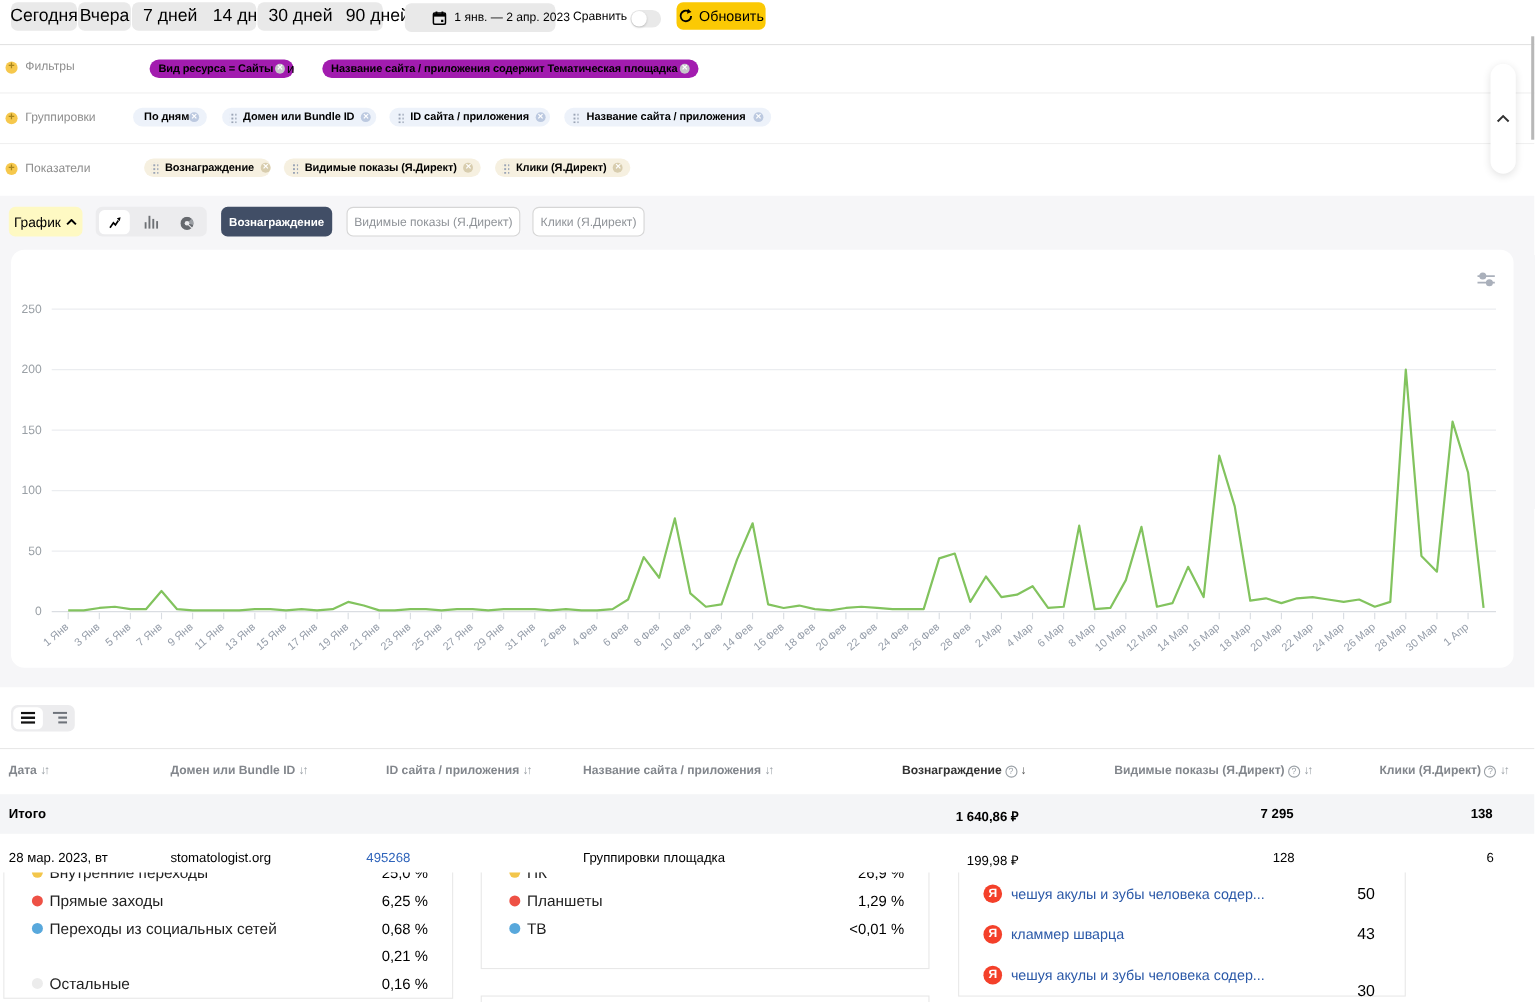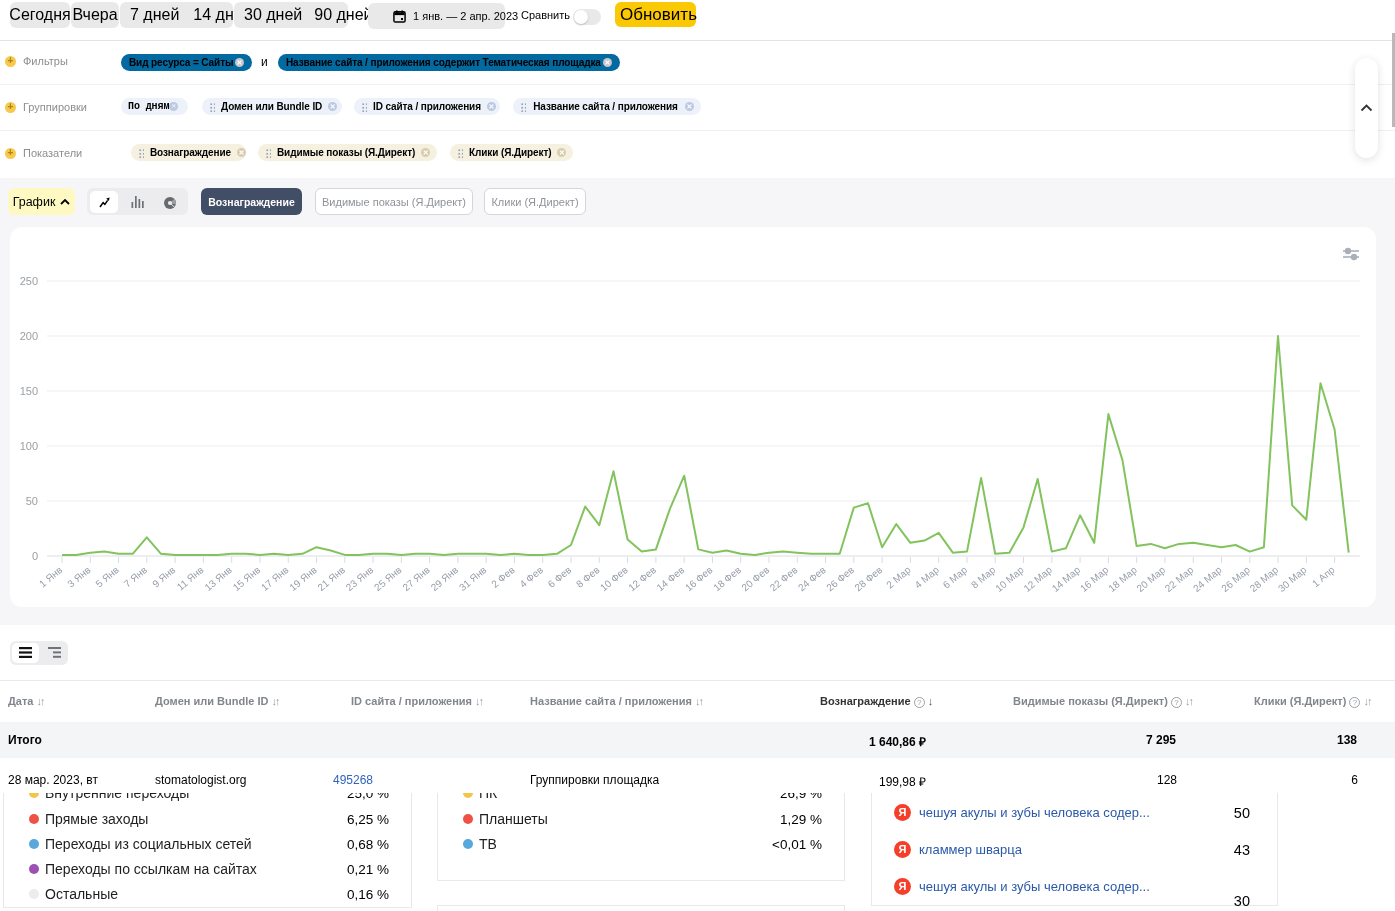--- a/index.html
+++ b/index.html
@@ -10,32 +10,32 @@
 
 .topbtn { position:absolute; top:2px; height:26px; background:#e9e9e9; border-radius:6px;
   font-size:16px; color:#000; display:flex; align-items:center; white-space:nowrap; }
 .datebtn { position:absolute; top:3px; left:368px; width:137px; height:26px; background:#e9e9e9; border-radius:6px;
   font-size:11px; color:#000; display:flex; align-items:center; gap:7px; padding:0 25px; white-space:nowrap;text-align:right; }
 .datebtn svg { flex:none; }
 .cmp { position:absolute; top:9px; font-size:11.5px; color:#000; }
 .toggle { position:absolute; top:9px; width:28px; height:16px; background:#e9e9e9; border-radius:9px; }
 .toggle::after { content:""; position:absolute; left:1px; top:1px; width:14px; height:14px; background:#fff; border-radius:50%; box-shadow:0 1px 2px rgba(0,0,0,.2); }
 .refresh { position:absolute; top:2px; left:615px; width:81px; height:25px; background:#fbc904; border-radius:6px;
-  font-size:17px; color:#000; display:flex; align-items:center; justify-content:center; gap:6px; white-space:nowrap; }
+  font-size:13px; color:#000; display:flex; align-items:center; justify-content:center; gap:6px; white-space:nowrap; }
 
 
 .rowline { position:absolute; left:0; width:1395px; height:1px; background:#f0f0f0; }
 .pluslbl { position:absolute; left:5px; display:flex; align-items:center; gap:7px; font-size:11px; color:#8e8e8e; }
 .plus { width:11px; height:11px; border-radius:50%; background:#f6c84c; color:#a8861d; font-size:10px; font-weight:bold;
   display:flex; align-items:center; justify-content:center; line-height:1; }
 .chip { position:absolute; height:17px; border-radius:9px; display:flex; align-items:center;
   font-size:10px; font-weight:bold; color:#000; letter-spacing:-0.1px; white-space:nowrap; }
 .chip .x { width:9px; height:9px; border-radius:50%; display:flex; align-items:center; justify-content:center;
   color:#fff; font-size:7px; line-height:1; flex:none; }
-.chip.gray { background:#0369a1; }
+.chip.gray { background:#a21caf;margin-left:15px; }
 .chip.gray .x { background:#c6c6ca; }
 .chip.blue { background:#edf2fa; }
 .chip.blue .x { background:#bcc9e0; }
 .chip.beige { background:#f6f0e0; }
 .chip.beige .x { background:#d8cdae; }
 .grip { display:inline-block; width:6px; height:10px; flex:none;
   background-image:radial-gradient(circle, #9aa4b5 0.9px, transparent 1.1px);
   background-size:3.5px 3.5px; background-position:0.5px 0.5px; }
 
 
@@ -108,21 +108,21 @@
     <span class="x">✕</span>
   </div>
 <div class="abs" style="left:261px; top:55px; font-size:12px;">и</div>
 <div class="chip gray" style="left:278px; top:54px; width:342px; padding:0 8px; justify-content:space-between;">
     <span>Название сайта / приложения содержит Тематическая площадка</span>
     <span class="x">✕</span>
   </div>
 <div class="rowline" style="top:84px;"></div>
 
 <div class="pluslbl" style="top:101px;"><span class="plus">+</span>Группировки</div>
-<div class="chip blue" style="left:121px; top:98px; width:67px; padding:0 7px; justify-content:flex-start;font-family:Liberation Mono, monospace;">
+<div class="chip blue" style="left:121px; top:98px; width:67px; padding:0 7px; justify-content:flex-end;">
     <span>По дням</span>
     <span class="x">✕</span>
   </div>
 <div class="chip blue" style="left:202px; top:98px; width:140px; padding:0 7px; gap:6px;">
     <span class="grip"></span>
     <span style="flex:1; text-align:center;">Домен или Bundle ID</span>
     <span class="x">✕</span>
   </div>
 <div class="chip blue" style="left:354px; top:98px; width:146px; padding:0 7px; gap:6px;">
     <span class="grip"></span>
@@ -354,21 +354,20 @@
 <div class="widgets">
   <div style="position:relative; width:1395px; height:135px; top:0px;">
 
     <div class="wcard" style="left:3px; top:-69px; width:409px; height:184px;"></div>
     <div class="wrow" style="left:29px; top:-10px; width:370px;"><span class="dot" style="background:#f3c64b;"></span>Внутренние переходы</div>
     <div class="pct" style="left:289px; top:-7px; width:100px;">25,0 %</div>
     <div class="wrow" style="left:29px; top:16px; width:370px;"><span class="dot" style="background:#ee5145;"></span>Прямые заходы</div>
     <div class="pct" style="left:289px; top:19px; width:100px;">6,25 %</div>
     <div class="wrow" style="left:29px; top:41px; width:370px;"><span class="dot" style="background:#58a8dc;"></span>Переходы из социальных сетей</div>
     <div class="pct" style="left:289px; top:44px; width:100px;">0,68 %</div>
-    <div class="wrow" style="left:29px; top:66px; width:370px;"><span class="dot" style="background:#9b51b6;"></span>Переходы по ссылкам на сайтах</div>
     <div class="pct" style="left:289px; top:69px; width:100px;">0,21 %</div>
     <div class="wrow" style="left:29px; top:91px; width:370px;"><span class="dot" style="background:#ececec;"></span>Остальные</div>
     <div class="pct" style="left:289px; top:94px; width:100px;">0,16 %</div>
 
     <div class="wcard" style="left:437px; top:-69px; width:408px; height:157px;"></div>
     <div class="wrow" style="left:463px; top:-10px;"><span class="dot" style="background:#f3c64b;"></span>ПК</div>
     <div class="pct" style="left:722px; top:-7px; width:100px;">26,9 %</div>
     <div class="wrow" style="left:463px; top:16px;"><span class="dot" style="background:#ee5145;"></span>Планшеты</div>
     <div class="pct" style="left:722px; top:19px; width:100px;">1,29 %</div>
     <div class="wrow" style="left:463px; top:41px;text-align:center;"><span class="dot" style="background:#58a8dc;"></span>ТВ</div>

